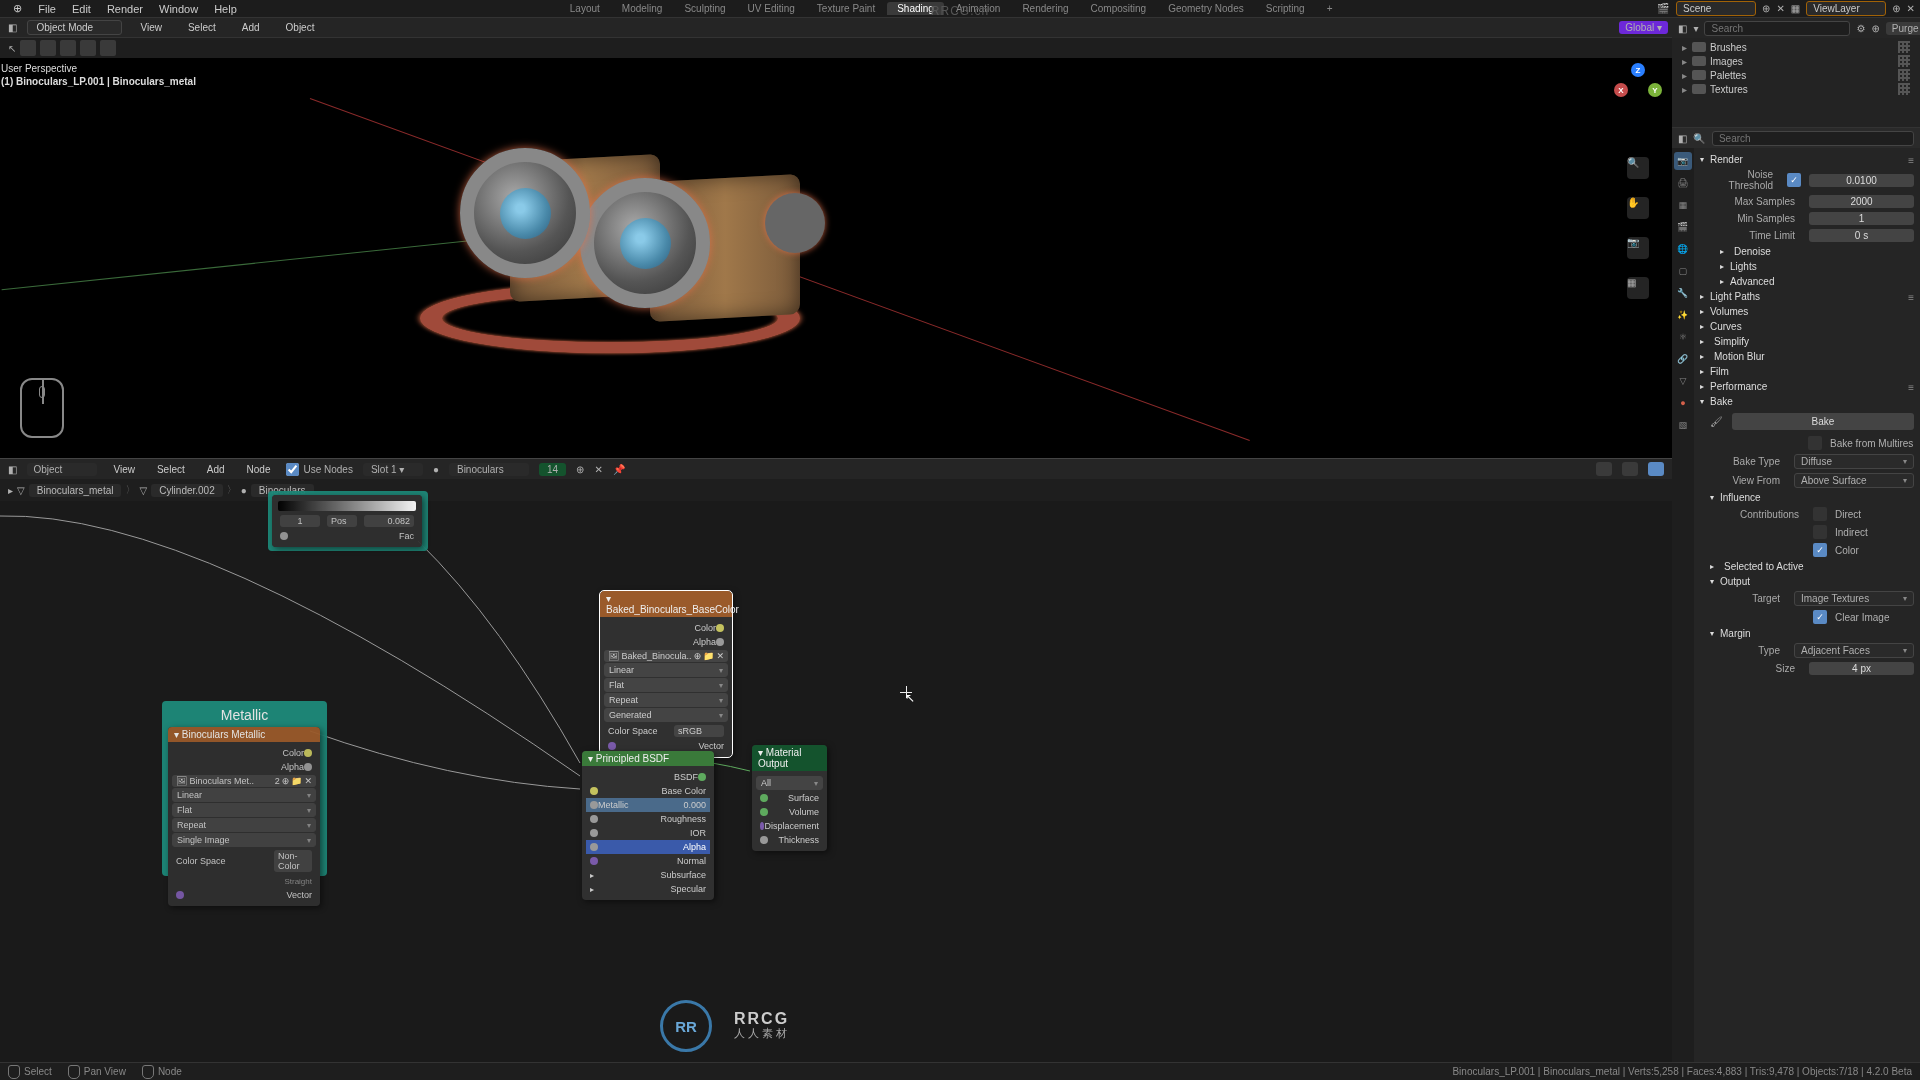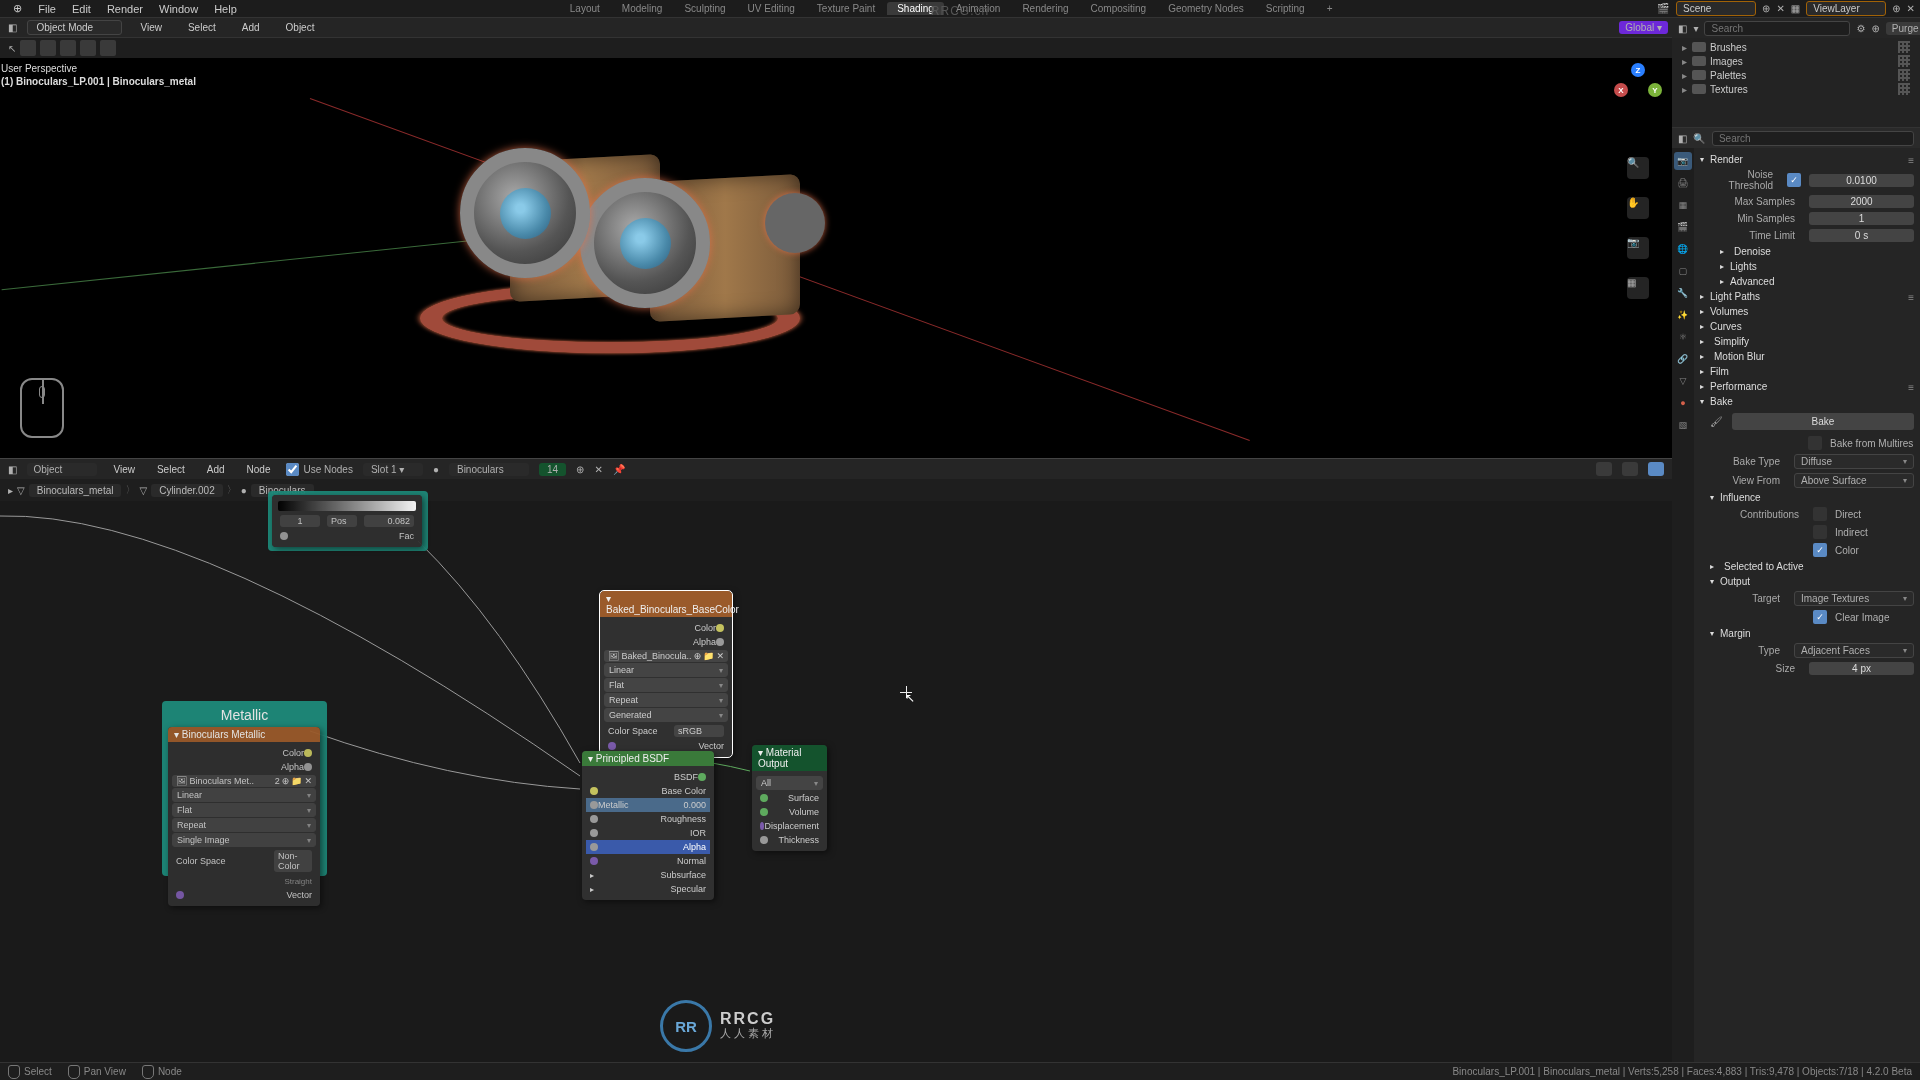--- a/index.html
+++ b/index.html
@@ -115,21 +115,21 @@
 .dropdown .caret { font-size: 8px; color: #888; }
 
 .statusbar { position: absolute; bottom: 0; left: 0; right: 0; height: 18px; background: #1e1e1e; border-top: 1px solid #333; display: flex; align-items: center; padding: 0 8px; color: #888; }
 .statusbar .left { display: flex; gap: 16px; }
 .statusbar .left .item { display: flex; align-items: center; gap: 4px; }
 .statusbar .left .mbtn { width: 12px; height: 14px; border: 1px solid #777; border-radius: 3px 3px 5px 5px; position: relative; }
 .statusbar .right { margin-left: auto; display: flex; gap: 10px; color: #888; }
 .watermark {position:absolute; top:4px; left:50%; transform:translateX(-50%); color:#555; font-size:12px; letter-spacing:1px; pointer-events:none;}
 .rrcg-logo{position:absolute;bottom:10px;left:660px;display:flex;align-items:center;gap:8px;pointer-events:none;}
 .rrcg-logo .circ{width:52px;height:52px;border:3px solid #3a78a8;border-radius:50%;display:flex;align-items:center;justify-content:center;color:#6aa8d8;font-weight:bold;font-size:15px;}
-.rrcg-logo .txt{display:flex;flex-direction:column;line-height:14px;}
+.rrcg-logo .txt{display:flex;flex-direction:column;line-height:14px;margin-left:14px;}
 .rrcg-logo .txt .l1{color:#ccc;font-size:16px;font-weight:bold;letter-spacing:2px;}
 .rrcg-logo .txt .l2{color:#aaa;font-size:11px;letter-spacing:3px;}
 </style>
 </head>
 <body>
 
 <div class="topbar">
   <span class="menu-item">⊕</span>
   <span class="menu-item">File</span>
   <span class="menu-item">Edit</span>

